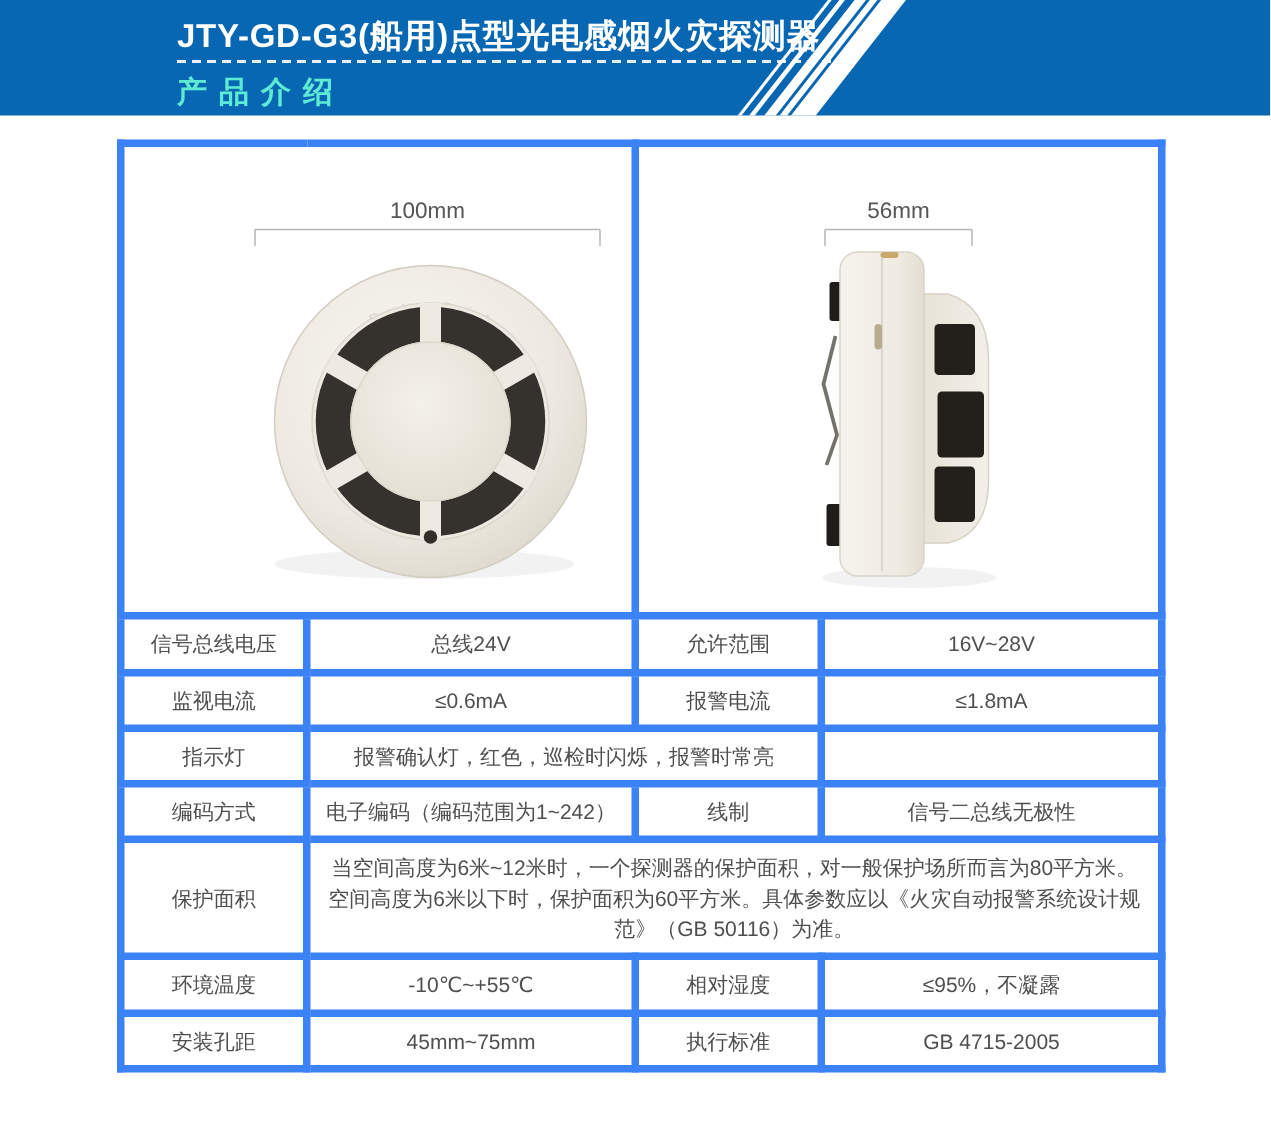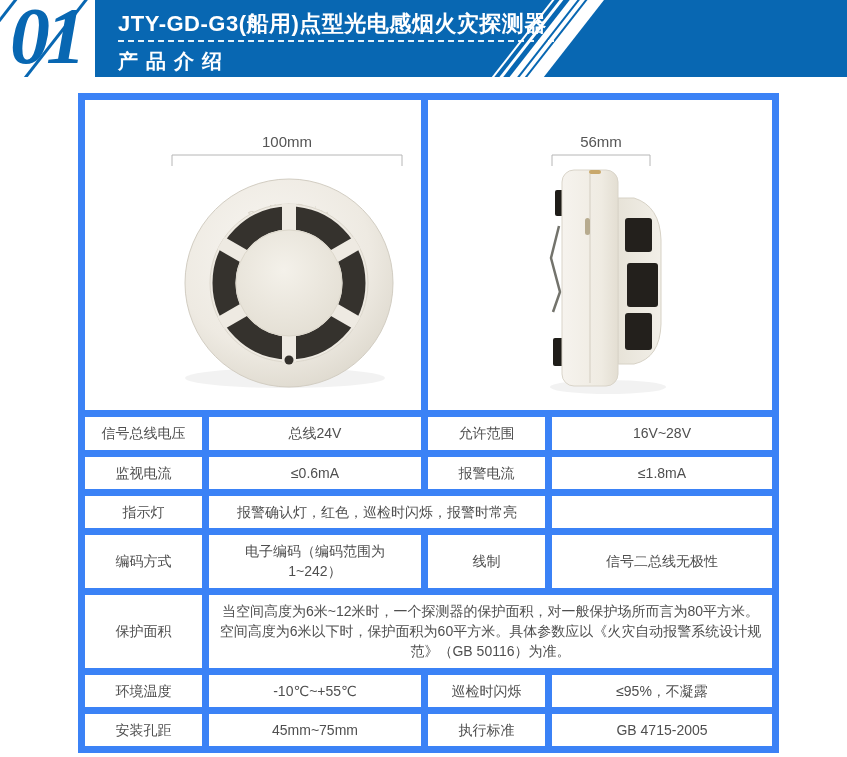--- a/index.html
+++ b/index.html
@@ -42,21 +42,21 @@
     color:#ffffff; font-weight:bold; font-size:22px;
     letter-spacing:0.5px; white-space:nowrap;
   }
   .banner-dash {
     position:absolute; left:118px; top:40px;
     width:436px; height:0;
     border-bottom:2px dashed rgba(255,255,255,0.9);
   }
   .banner-subtitle {
     position:absolute; left:118px; top:48px;
-    color:#ffffff; font-weight:bold; font-size:20px;
+    color:#5eead4; font-weight:bold; font-size:20px;
     letter-spacing:8px; white-space:nowrap;
   }
   .banner-band {
     position:absolute; left:524px; top:-32px;
     width:42px; height:150px;
     transform:rotate(38deg);
   }
   .banner-band .wbar { position:absolute; top:0; bottom:0; background:#ffffff; }
   .wbar.b1 { left:0;   width:2px;  }
   .wbar.b2 { left:6px; width:3px;  }
@@ -65,21 +65,21 @@
   .wbar.b5 { left:28px;width:13px; }
 
   
   .spec-wrap { position:absolute; left:78px; top:93px; }
   table.spec {
     border-collapse:collapse; table-layout:fixed;
     width:694px;
     font-size:14px; color:#4f4f4f;
   }
   table.spec td {
-    border:7px solid #3b82f6;
+    border:5px solid #3b82f6;
     padding:6px 10px;
     line-height:1.45;
     vertical-align:middle;
     background:#ffffff;
   }
   table.spec tr.row { height:35px; }
   td.lbl { text-align:center; padding:6px 4px; }
   td.val { text-align:center; }
   td.multi { line-height:1.55; padding:8px 12px; }
   td.img-cell {
@@ -87,25 +87,20 @@
     background:#fdfdfd;
     vertical-align:top;
   }
 </style>
 </head>
 <body>
 
 <div class="page">
 
   <div class="banner">
-    <div class="banner-corner">
-      <div class="corner-slash s1"></div>
-      <div class="corner-slash s2"></div>
-      <div class="corner-index">01</div>
-    </div>
     <div class="banner-title">JTY-GD-G3(船用)点型光电感烟火灾探测器</div>
     <div class="banner-dash"></div>
     <div class="banner-subtitle">产品介绍</div>
     <div class="banner-band">
       <div class="wbar b1"></div>
       <div class="wbar b2"></div>
       <div class="wbar b3"></div>
       <div class="wbar b4"></div>
       <div class="wbar b5"></div>
     </div>
@@ -225,21 +220,21 @@
         <td class="lbl">线制</td>
         <td class="val">信号二总线无极性</td>
       </tr>
       <tr>
         <td class="lbl">保护面积</td>
         <td class="val multi" colspan="3">当空间高度为6米~12米时，一个探测器的保护面积，对一般保护场所而言为80平方米。空间高度为6米以下时，保护面积为60平方米。具体参数应以《火灾自动报警系统设计规范》（GB 50116）为准。</td>
       </tr>
       <tr class="row">
         <td class="lbl">环境温度</td>
         <td class="val">-10℃~+55℃</td>
-        <td class="lbl">巡检时闪烁</td>
+        <td class="lbl">相对湿度</td>
         <td class="val">≤95%，不凝露</td>
       </tr>
       <tr class="row">
         <td class="lbl">安装孔距</td>
         <td class="val">45mm~75mm</td>
         <td class="lbl">执行标准</td>
         <td class="val">GB 4715-2005</td>
       </tr>
     </tbody>
       </table>

